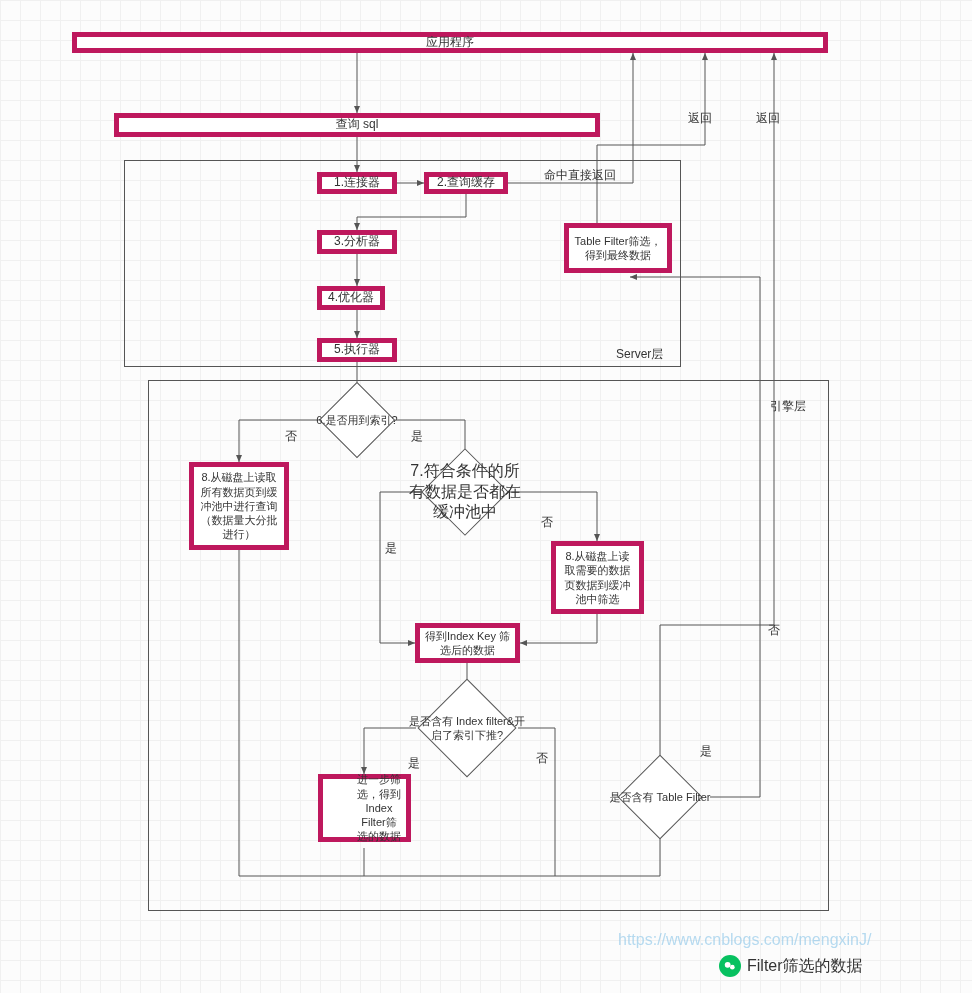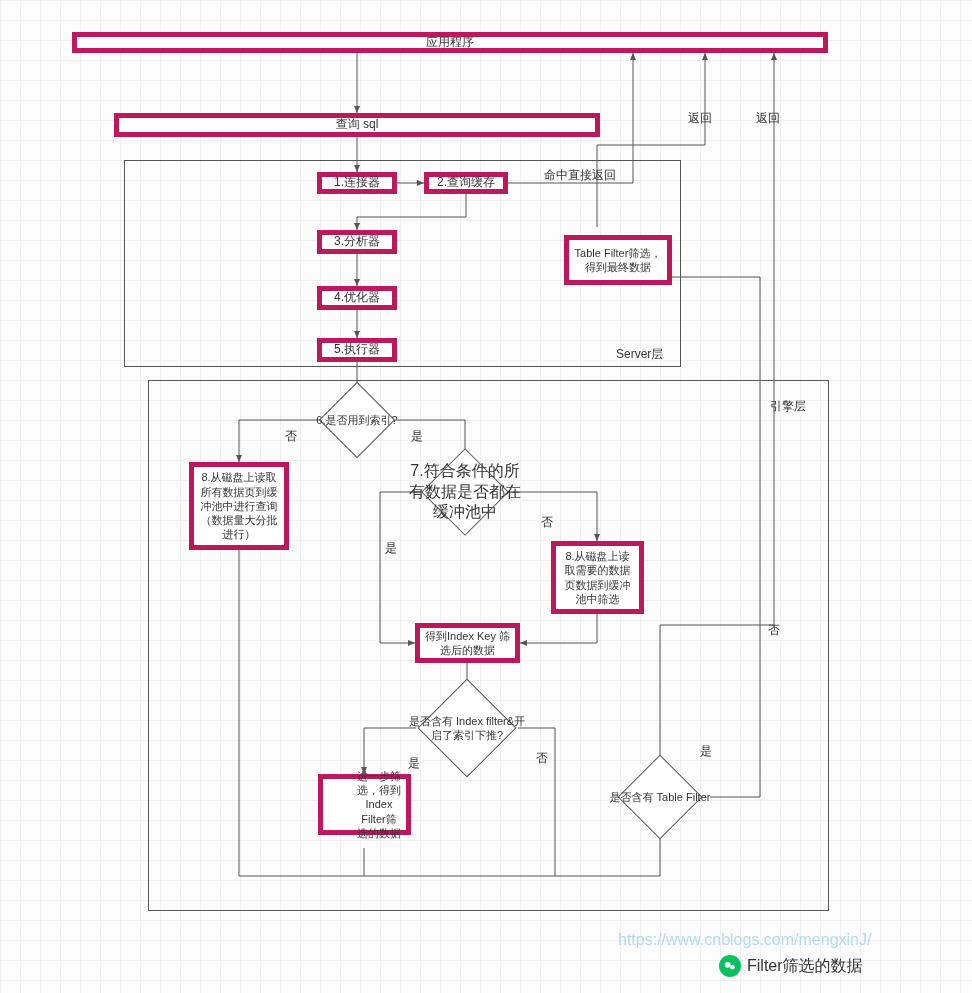--- a/index.html
+++ b/index.html
@@ -149,29 +149,29 @@
 </div>
 
 <div class="box" style="left:424px; top:172px; width:84px; height:22px;">
   <span>2.查询缓存</span>
 </div>
 
 <div class="box" style="left:317px; top:230px; width:80px; height:24px;">
   <span>3.分析器</span>
 </div>
 
-<div class="box" style="left:317px; top:286px; width:80px; height:24px;">
+<div class="box" style="left:317px; top:286px; width:68px; height:24px;">
   <span>4.优化器</span>
 </div>
 
 <div class="box" style="left:317px; top:338px; width:80px; height:24px;">
   <span>5.执行器</span>
 </div>
 
-<div class="box" style="left:564px; top:235px; width:108px; height:50px; font-size:11px;">
+<div class="box" style="left:564px; top:223px; width:108px; height:50px; font-size:11px;">
   <span>Table Filter筛选，得到最终数据</span>
 </div>
 
 <div class="container-box" style="left:148px; top:380px; width:681px; height:531px;"></div>
 
 <div class="diamond" style="left:330px; top:393px; width:54px; height:54px;"></div>
 <div class="diamond-text" style="left:306px; top:400px; width:102px; height:40px; font-size:11px;">6.是否用到索引?</div>
 
 <div class="box" style="left:189px; top:462px; width:100px; height:88px; font-size:11px;">
   <span>8.从磁盘上读取所有数据页到缓冲池中进行查询（数据量大分批进行）</span>
@@ -184,21 +184,21 @@
   <span>8.从磁盘上读取需要的数据页数据到缓冲池中筛选</span>
 </div>
 
 <div class="box" style="left:415px; top:623px; width:105px; height:40px; font-size:11px;">
   <span>得到Index Key 筛选后的数据</span>
 </div>
 
 <div class="diamond" style="left:432px; top:693px; width:70px; height:70px;"></div>
 <div class="diamond-text" style="left:407px; top:700px; width:120px; height:56px; font-size:11px;">是否含有 Index filter&amp;开启了索引下推?</div>
 
-<div class="box" style="left:318px; top:774px; width:93px; height:61px; font-size:11px;padding-left:33px;">
+<div class="box" style="left:318px; top:774px; width:93px; height:68px; font-size:11px;padding-left:33px;">
   <span>进一步筛选，得到Index Filter筛选的数据</span>
 </div>
 
 <div class="diamond" style="left:630px; top:767px; width:60px; height:60px;"></div>
 <div class="diamond-text" style="left:600px; top:778px; width:120px; height:38px; font-size:11px;">是否含有 Table Filter</div>
 
 <div class="label" style="left:688px; top:110px;">返回</div>
 <div class="label" style="left:756px; top:110px;">返回</div>
 <div class="label" style="left:544px; top:167px;">命中直接返回</div>
 <div class="label" style="left:616px; top:346px;">Server层</div>

